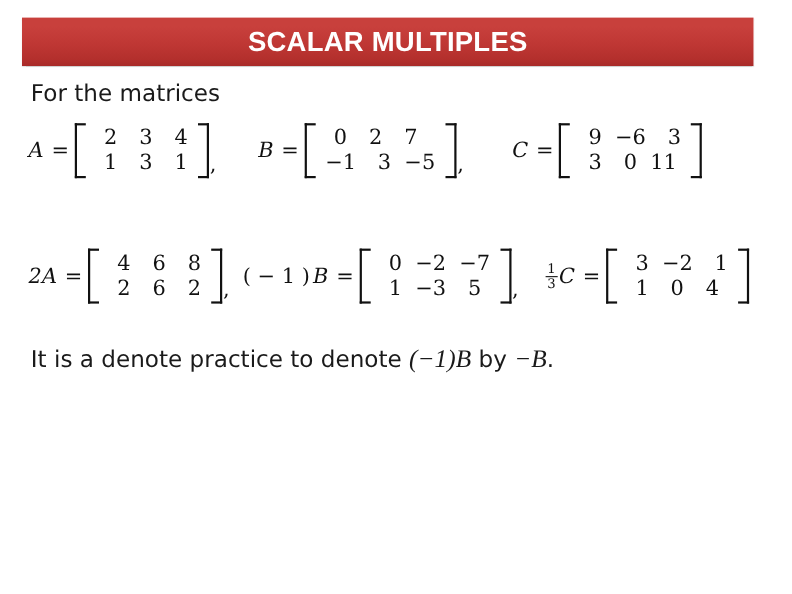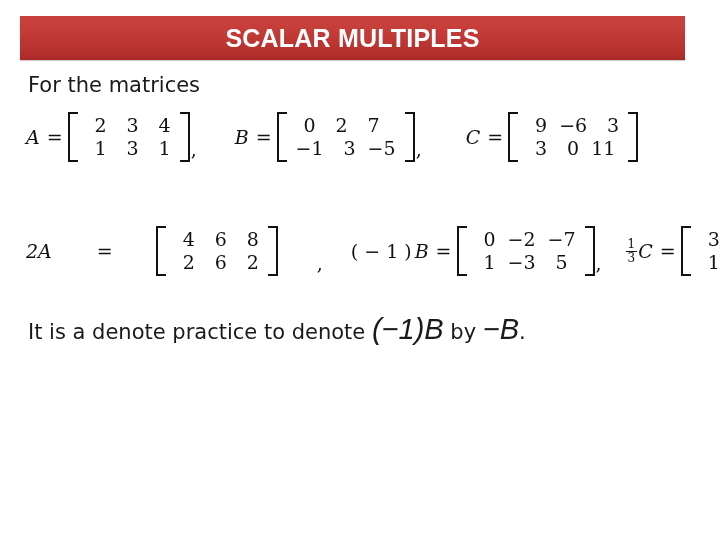--- a/index.html
+++ b/index.html
@@ -60,44 +60,44 @@
     font-size: 21px;
     font-weight: 400;
     white-space: nowrap;
     line-height: 1.1;
   }
   #line-for-the-matrices { left: 28px; top: 74px; }
   #line-we-have          { left: 28px; top: 195px; }
   #line-denote           { left: 28px; top: 314px; }
 
   .prose .mathinline {
-    font-family: Liberation Sans, sans-serif;
+    font-family: Liberation Serif, serif;
     font-style: italic;
-    font-size: 29px;
+    font-size: 23px;
   }
 
   
   .math-row {
     position: absolute;
     display: flex;
     align-items: center;
     font-family: "DejaVu Serif", serif;
     color: #111111;
   }
   #row-definitions { left: 26px; top: 112px; width: 670px; }
   #row-results     { left: 26px; top: 226px; width: 670px; }
 
   .expr {
     display: flex;
     align-items: center;
     white-space: nowrap;
   }
   #row-definitions .expr-A { margin-right: 38px; }
   #row-definitions .expr-B { margin-right: 44px; }
-  #row-results .expr-2A    { margin-right: 25px; gap: 38px; }
+  #row-results .expr-2A    { margin-right: 9px; }
   #row-results .expr-B1    { margin-right: 24px; }
 
   .lhs {
     font-family: "DejaVu Serif", serif;
     font-style: italic;
     font-size: 19px;
     color: #111111;
     margin-right: 5px;
     display: flex;
     align-items: center;

